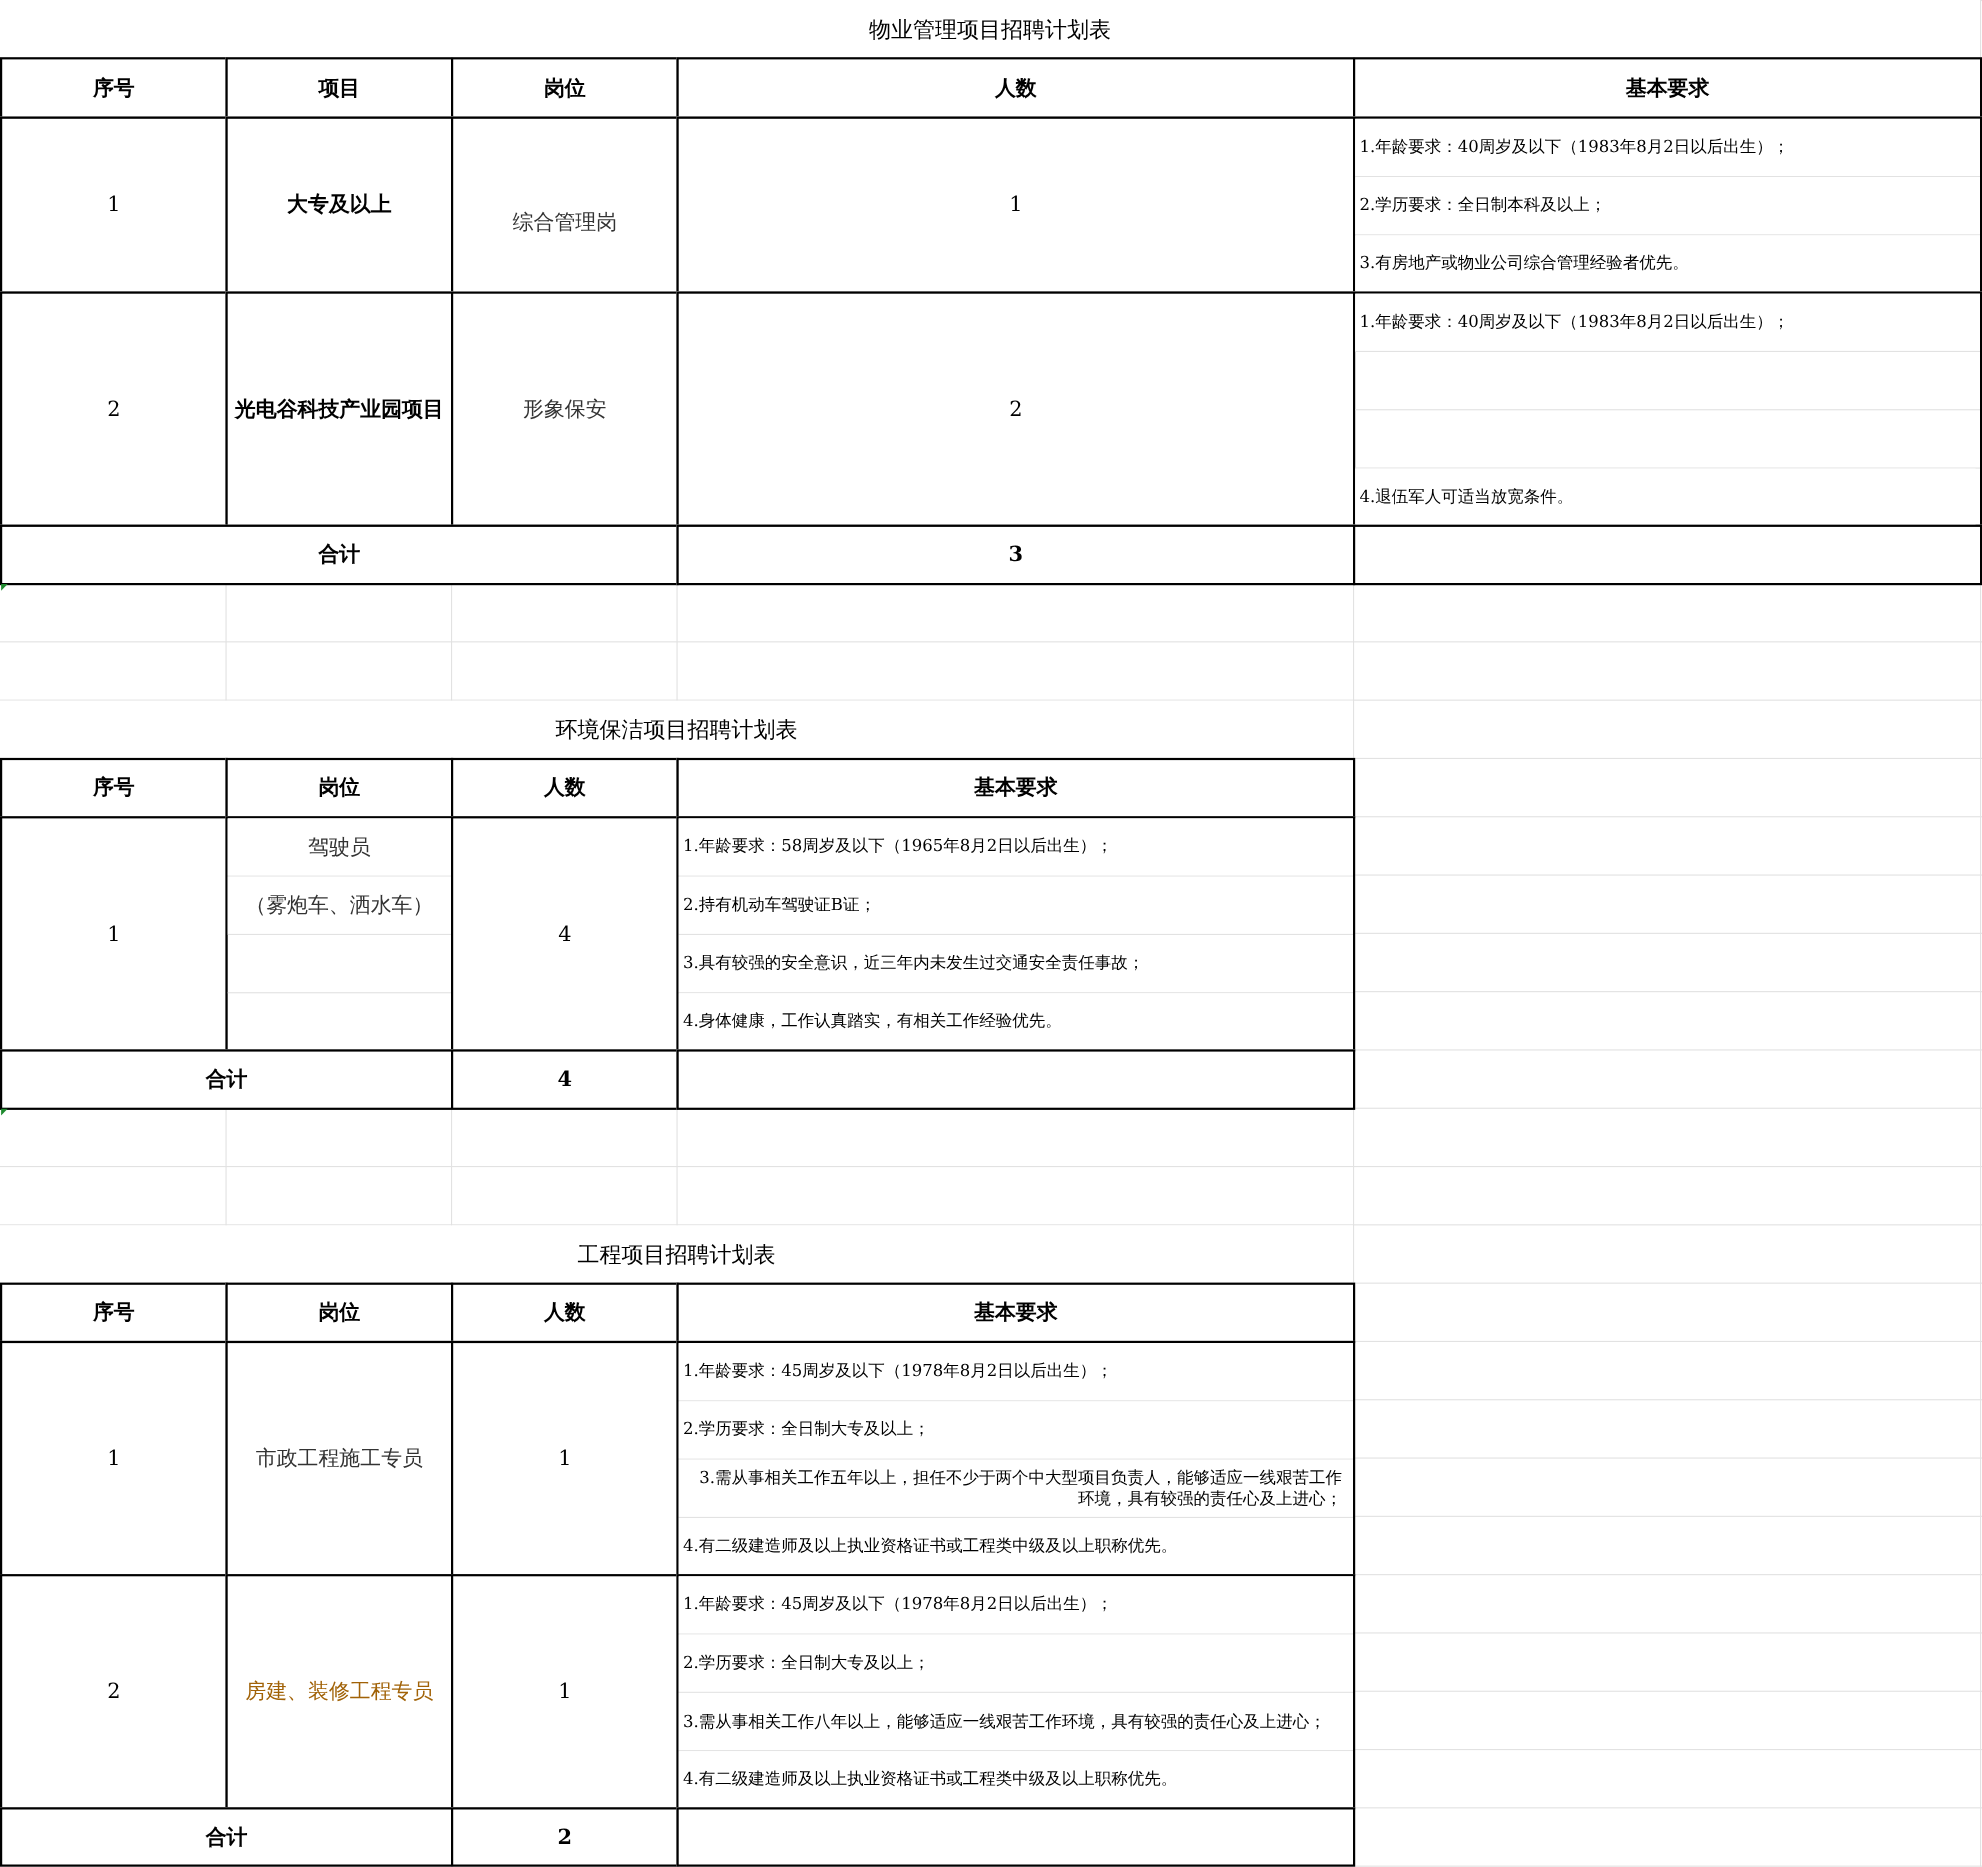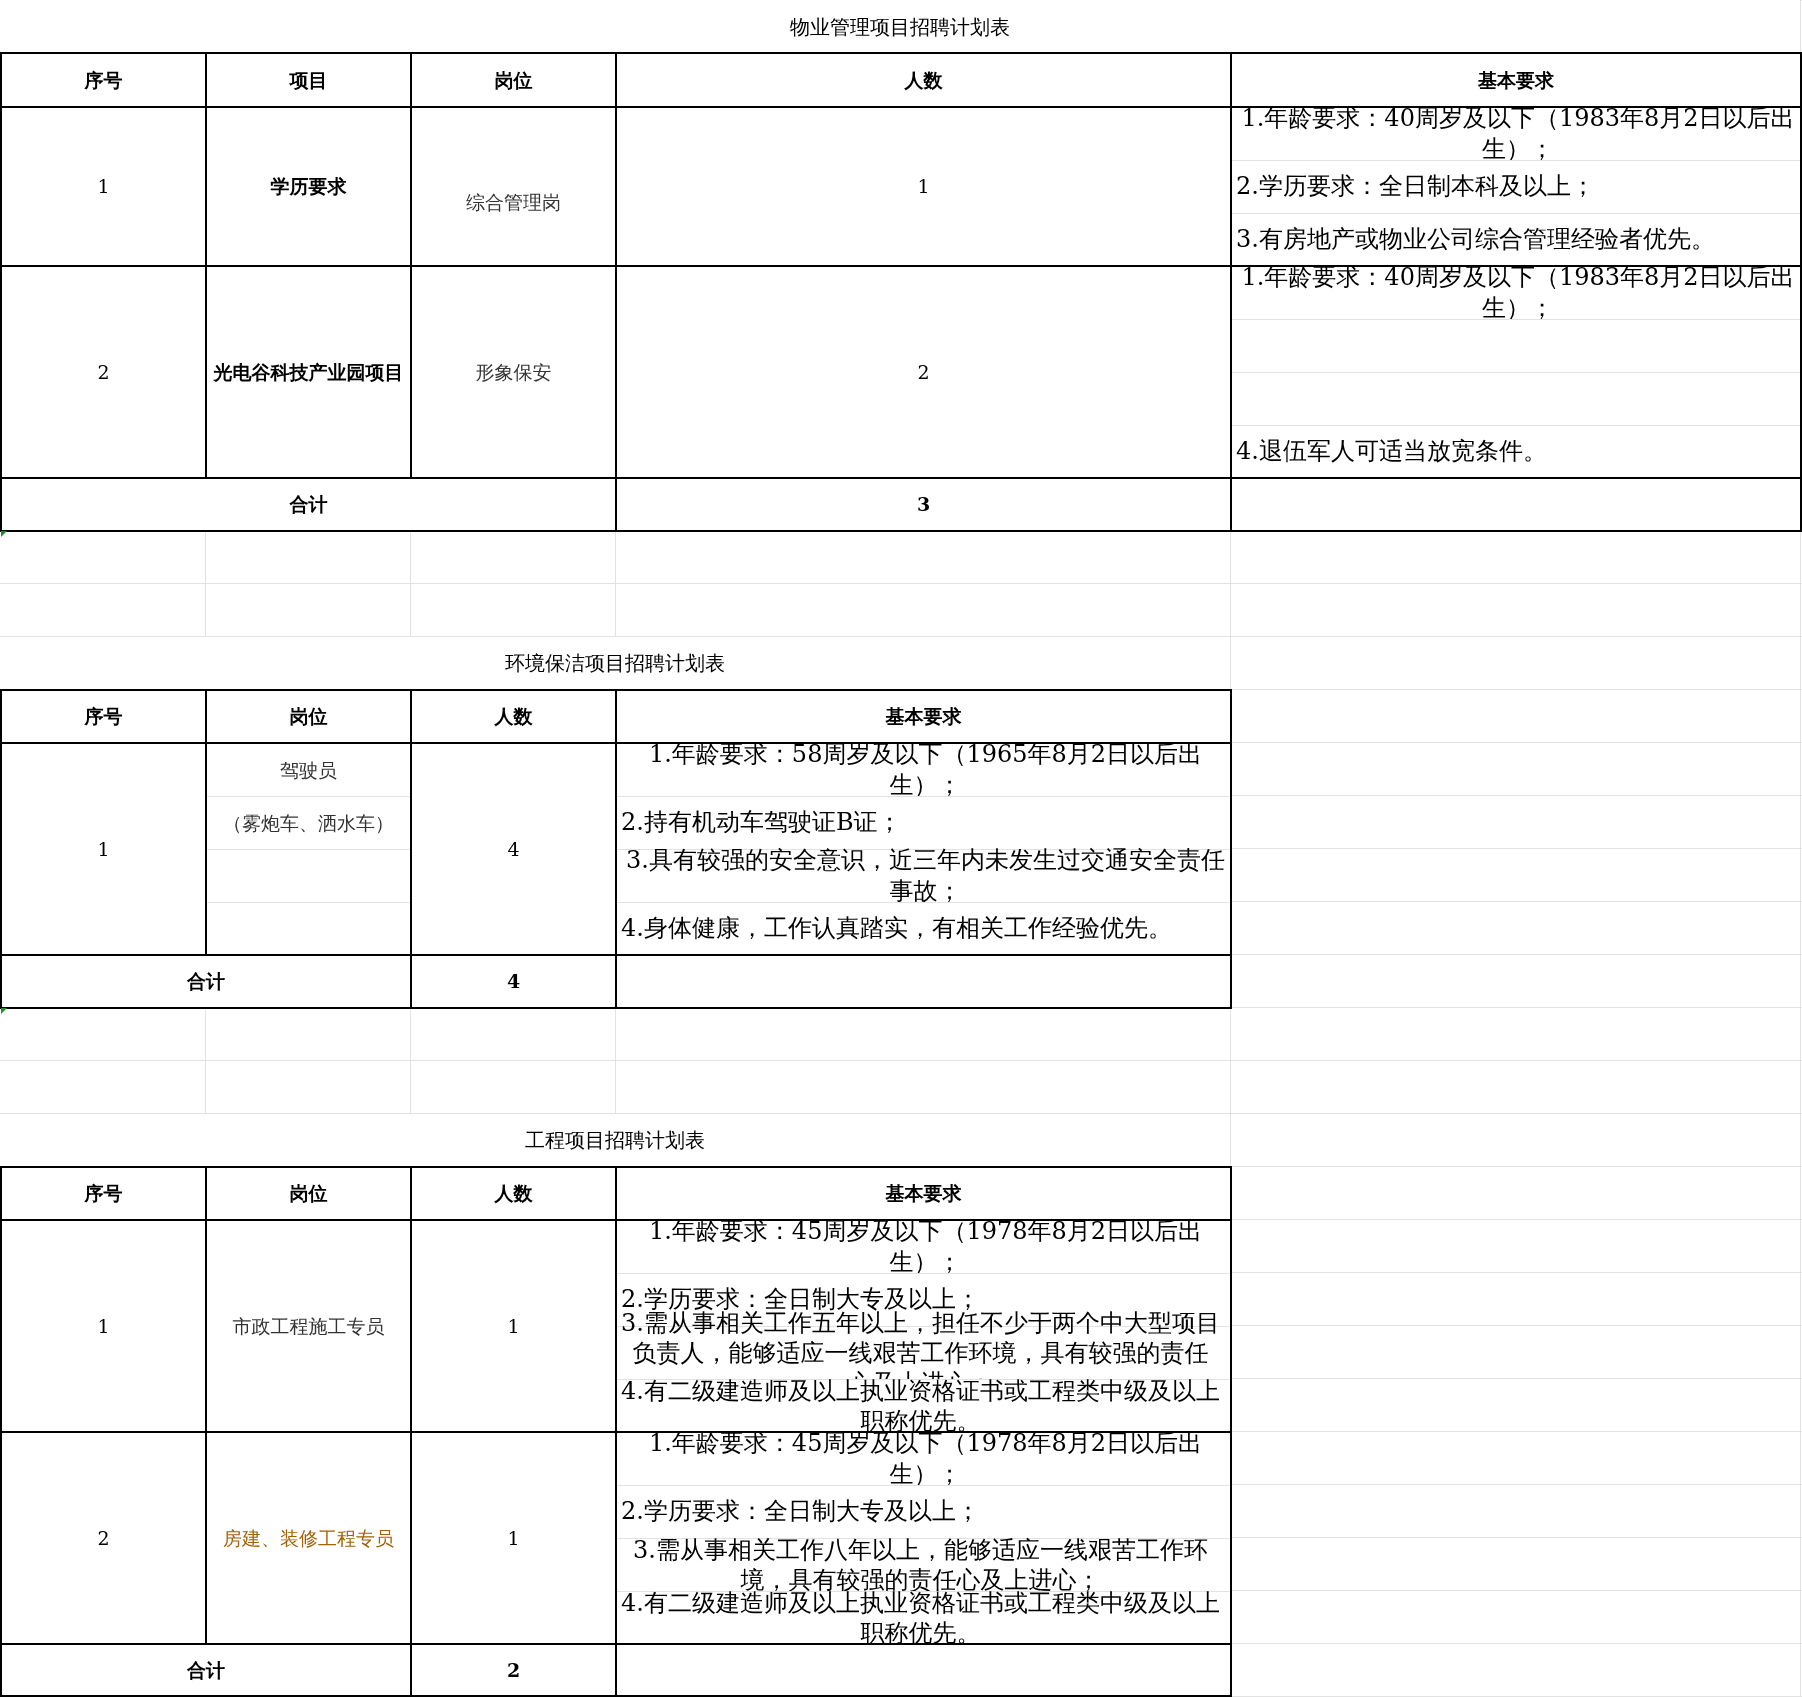--- a/index.html
+++ b/index.html
@@ -5,21 +5,21 @@
   html, body { margin:0; padding:0; background:#ffffff; }
   body { width:1802px; height:1697px; position:relative; overflow:hidden;
          font-family:"DejaVu Serif","Liberation Serif",serif; color:#000; }
   .grid-line-h { position:absolute; left:0; width:1802px; height:1px; background:#e2e2e2; }
   .grid-line-v { position:absolute; top:0; width:1px; background:#e2e2e2; }
   .cell { position:absolute; box-sizing:border-box; display:flex; align-items:center;
           justify-content:center; text-align:center; font-size:19px; line-height:1.3; background:#fff; }
   .b { border:2px solid #000; }
   .bold { font-weight:bold; }
   .title { font-family:"DejaVu Sans","Liberation Sans",sans-serif; font-size:20px; background:transparent; }
-  .req { justify-content:flex-start; text-align:center; padding-left:4px; font-size:24px; }
+  .req { justify-content:flex-start; text-align:right; padding-left:4px; font-size:15px; }
   .sub { position:absolute; left:0; right:0; height:1px; background:#e2e2e2; }
   .marker { position:absolute; width:0; height:0; border-top:6px solid #1e8a2e; border-right:6px solid transparent; }
 </style>
 </head>
 <body>
 
 <div>
   <div class="grid-line-v" style="left:205px;height:1697px"></div>
   <div class="grid-line-v" style="left:410px;height:1697px"></div>
   <div class="grid-line-v" style="left:615px;height:1697px"></div>
@@ -53,21 +53,21 @@
 <div>
   <div class="cell title" style="left:0;top:0;width:1800px;height:53px;background:#fff">物业管理项目招聘计划表</div>
 
   <div class="cell b bold" style="left:0;top:52px;width:207px;height:56px">序号</div>
   <div class="cell b bold" style="left:205px;top:52px;width:207px;height:56px">项目</div>
   <div class="cell b bold" style="left:410px;top:52px;width:207px;height:56px">岗位</div>
   <div class="cell b bold" style="left:615px;top:52px;width:617px;height:56px">人数</div>
   <div class="cell b bold" style="left:1230px;top:52px;width:572px;height:56px">基本要求</div>
 
   <div class="cell b" style="left:0;top:106px;width:207px;height:161px">1</div>
-  <div class="cell b bold" style="left:205px;top:106px;width:207px;height:161px">学历要求</div>
+  <div class="cell b bold" style="left:205px;top:106px;width:207px;height:161px">大专及以上</div>
   <div class="cell b" style="left:410px;top:106px;width:207px;height:193px;color:#333">综合管理岗</div>
   <div class="cell b" style="left:615px;top:106px;width:617px;height:161px">1</div>
   <div class="cell b" style="left:1230px;top:106px;width:572px;height:161px;display:block;padding:0">
     <div class="cell req" style="left:0;top:0;right:0;height:52px;position:absolute">1.年龄要求：40周岁及以下（1983年8月2日以后出生）；</div>
     <div class="sub" style="top:52px"></div>
     <div class="cell req" style="left:0;top:53px;right:0;height:52px;position:absolute">2.学历要求：全日制本科及以上；</div>
     <div class="sub" style="top:105px"></div>
     <div class="cell req" style="left:0;top:106px;right:0;height:51px;position:absolute">3.有房地产或物业公司综合管理经验者优先。</div>
   </div>
 

